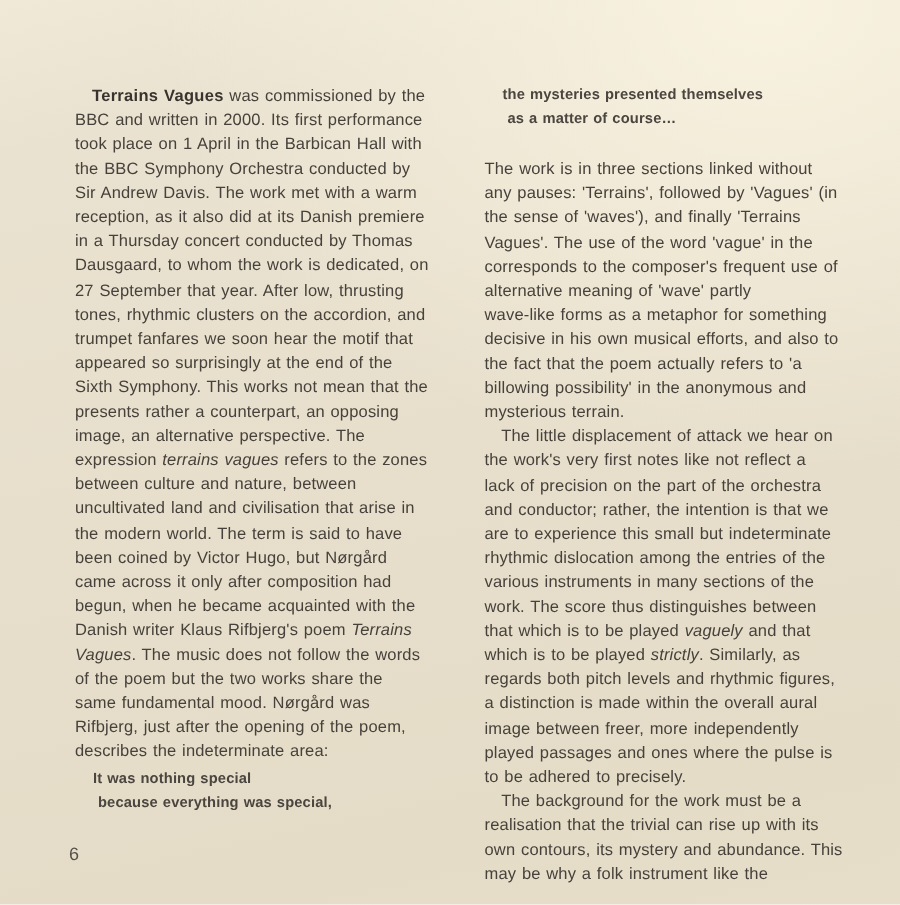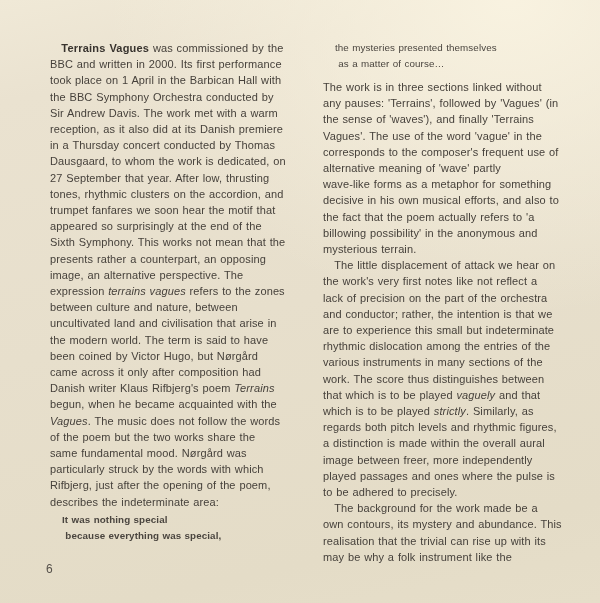--- a/index.html
+++ b/index.html
@@ -12,21 +12,21 @@
     position: relative;
     width: 600px;
     height: 603px;
     background:
       radial-gradient(ellipse 900px 700px at 85% 0%, rgba(250,244,226,0.9) 0%, rgba(250,244,226,0) 45%),
       linear-gradient(168deg, #f0e9d7 0%, #eae2d0 14%, #e7dfcc 50%, #e4dcc7 86%, #e6dec9 100%);
     color: #45403a;
   }
   .columns {
     position: absolute;
-    top: 40px;
+    top: 56px;
     left: 50px;
     display: flex;
     gap: 20px;
   }
   .col { flex: none; }
   .col-left  { width: 253px; }
   .col-right { width: 263px; }
   .body-lines .line {
     font-size: 11px;
     line-height: 16.2px;
@@ -38,21 +38,21 @@
   .body-lines .line b { color: #38332e; letter-spacing: 0.2px; }
   .quote-lines .line {
     font-size: 9.8px;
     line-height: 16px;
     letter-spacing: 0.1px;
     word-spacing: 0.5px;
     white-space: pre;
     color: #4a453f;
   }
   .quote-left  { padding-left: 12px; margin-top: 2px; font-weight: bold; }
-  .quote-right { padding-left: 12px; margin-bottom: 7px; }
+  .quote-right { padding-left: 12px; margin-bottom: 17px; font-weight: bold; }
   .page-number {
     position: absolute;
     left: 46px;
     top: 562px;
     font-size: 12px;
     letter-spacing: 0.2px;
     color: #55504a;
   }
 </style>
 </head>
@@ -76,26 +76,25 @@
           <div class="line">appeared so surprisingly at the end of the</div>
           <div class="line">Sixth Symphony. This works not mean that the</div>
           <div class="line">presents rather a counterpart, an opposing</div>
           <div class="line">image, an alternative perspective. The</div>
           <div class="line">expression <i>terrains vagues</i> refers to the zones</div>
           <div class="line">between culture and nature, between</div>
           <div class="line">uncultivated land and civilisation that arise in</div>
           <div class="line">the modern world. The term is said to have</div>
           <div class="line">been coined by Victor Hugo, but Nørgård</div>
           <div class="line">came across it only after composition had</div>
+          <div class="line">begun, when he became acquainted with the</div>
           <div class="line">Danish writer Klaus Rifbjerg's poem <i>Terrains</i></div>
-          <div class="line">begun, when he became acquainted with the</div>
           <div class="line"><i>Vagues</i>. The music does not follow the words</div>
           <div class="line">of the poem but the two works share the</div>
           <div class="line">same fundamental mood. Nørgård was</div>
-          <div class="line">particularly struck by the words with which</div>
           <div class="line">Rifbjerg, just after the opening of the poem,</div>
           <div class="line">describes the indeterminate area:</div>
         </div>
       <div class="quote-lines quote-left">
           <div class="line">It was nothing special</div>
           <div class="line"> because everything was special,</div>
         </div>
     </div>
     <div class="col col-right">
       <div class="quote-lines quote-right">
@@ -122,21 +121,21 @@
           <div class="line">rhythmic dislocation among the entries of the</div>
           <div class="line">various instruments in many sections of the</div>
           <div class="line">work. The score thus distinguishes between</div>
           <div class="line">that which is to be played <i>vaguely</i> and that</div>
           <div class="line">which is to be played <i>strictly</i>. Similarly, as</div>
           <div class="line">regards both pitch levels and rhythmic figures,</div>
           <div class="line">a distinction is made within the overall aural</div>
           <div class="line">image between freer, more independently</div>
           <div class="line">played passages and ones where the pulse is</div>
           <div class="line">to be adhered to precisely.</div>
-          <div class="line">   The background for the work made be a</div>
+          <div class="line">   The background for the work must be a</div>
+          <div class="line">realisation that the trivial can rise up with its</div>
           <div class="line">own contours, its mystery and abundance. This</div>
-          <div class="line">realisation that the trivial can rise up with its</div>
           <div class="line">may be why a folk instrument like the</div>
         </div>
     </div>
   </div>
   <div class="page-number">6</div>
 </div>
 
 </body></html>

